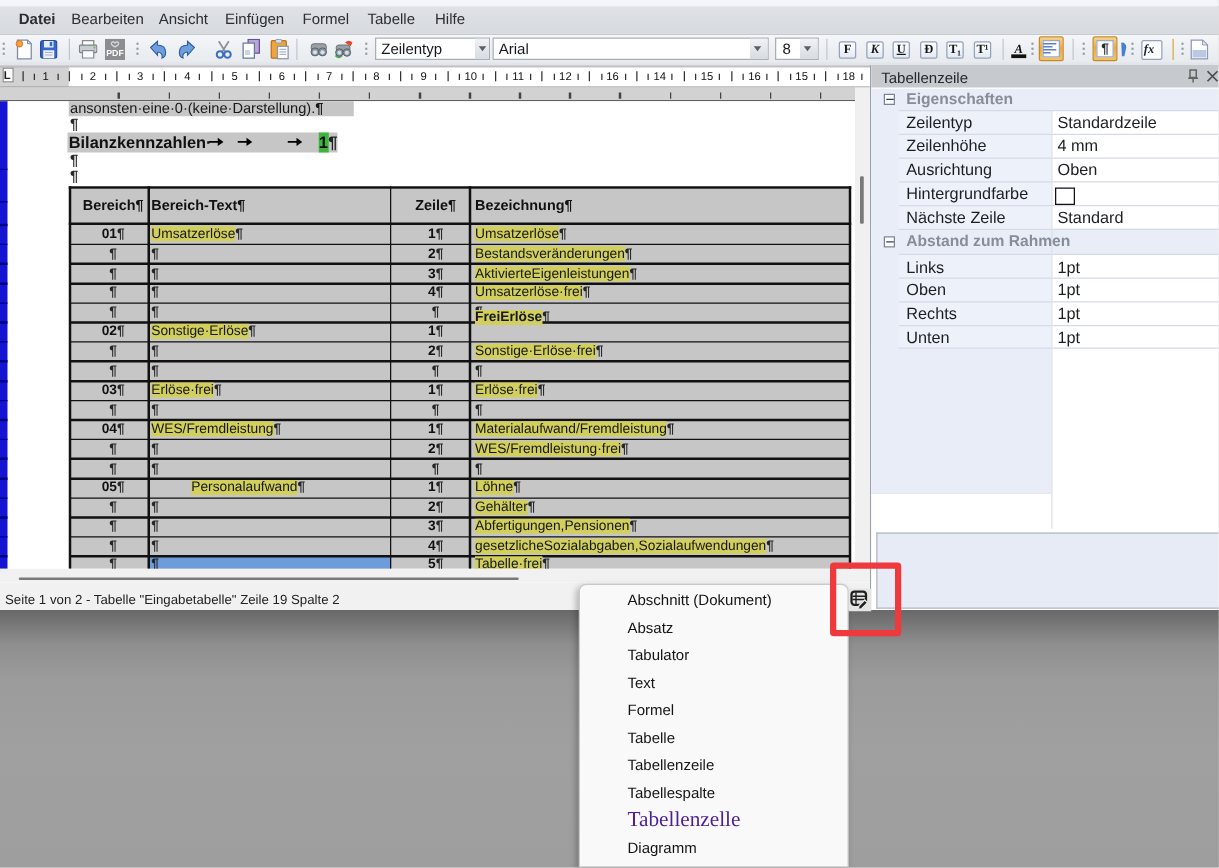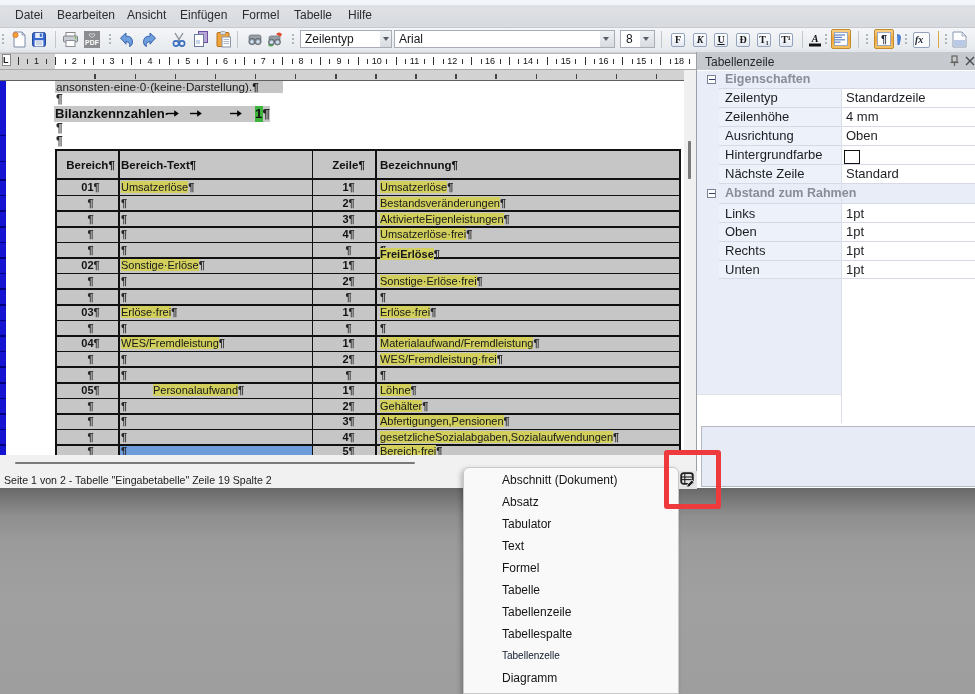--- a/index.html
+++ b/index.html
@@ -5,21 +5,21 @@
 body{width:975px;height:694px;overflow:hidden;position:relative;
  font-family:"Liberation Sans",sans-serif;background:#9c9c9c;}
 .ab{position:absolute;}
 .tx{position:absolute;white-space:pre;}
 </style></head><body>
 
 <div class="ab" style="left:0px;top:0px;width:975px;height:489px;background:#ffffff;border-radius:0 0 4px 4px;"></div>
 <div class="ab" style="left:0px;top:488px;width:975px;height:206px;background:linear-gradient(#686868 0px,#8f8f8f 28px,#9b9b9b 55px,#a0a0a0 110px,#9e9e9e 206px);"></div>
 <div class="ab" style="left:0px;top:0px;width:975px;height:5px;background:#f2f5f9;"></div>
 <div class="ab" style="left:0px;top:5px;width:975px;height:22px;background:linear-gradient(#dfe1e5,#d7dade);border-bottom:1px solid #c6c9ce;"></div>
-<div class="tx" style="left:15px;top:5.5px;height:18px;line-height:18px;font-size:12px;color:#2b2d31;font-weight:normal;">Datei</div>
+<div class="tx" style="left:15px;top:5.5px;height:18px;line-height:18px;font-size:12px;color:#2b2d31;font-weight:bold;">Datei</div>
 <div class="tx" style="left:57px;top:5.5px;height:18px;line-height:18px;font-size:12px;color:#2b2d31;font-weight:normal;">Bearbeiten</div>
 <div class="tx" style="left:127px;top:5.5px;height:18px;line-height:18px;font-size:12px;color:#2b2d31;font-weight:normal;">Ansicht</div>
 <div class="tx" style="left:180px;top:5.5px;height:18px;line-height:18px;font-size:12px;color:#2b2d31;font-weight:normal;">Einfügen</div>
 <div class="tx" style="left:242px;top:5.5px;height:18px;line-height:18px;font-size:12px;color:#2b2d31;font-weight:normal;">Formel</div>
 <div class="tx" style="left:294px;top:5.5px;height:18px;line-height:18px;font-size:12px;color:#2b2d31;font-weight:normal;">Tabelle</div>
 <div class="tx" style="left:348px;top:5.5px;height:18px;line-height:18px;font-size:12px;color:#2b2d31;font-weight:normal;">Hilfe</div>
 <div class="ab" style="left:0px;top:28px;width:975px;height:24px;background:linear-gradient(#f4f6f9,#e6e9ed);border-bottom:1px solid #cdd0d5;"></div>
 <div class="ab" style="left:0px;top:50px;width:975px;height:2px;background:#e2e5e9;"></div>
 <div class="ab" style="left:2px;top:34px;width:2px;height:2px;background:#9aa0ab;border-radius:1px;"></div>
 <div class="ab" style="left:2px;top:38px;width:2px;height:2px;background:#9aa0ab;border-radius:1px;"></div>
@@ -375,21 +375,21 @@
 <div class="tx" style="left:121px;top:413.3px;height:17px;line-height:17px;font-size:11px;color:#16181c;font-weight:normal;"><b style="color:#262626;">¶</b></div>
 <div class="tx" style="left:348.5px;top:413.3px;width:0;height:17px;line-height:17px;font-size:11px;color:#111;font-weight:normal;display:flex;justify-content:center;"><span style="white-space:pre;"><b>3</b><b style="color:#262626;">¶</b></span></div>
 <div class="tx" style="left:380px;top:413.3px;height:17px;line-height:17px;font-size:11px;color:#16181c;font-weight:normal;"><span style="background:#d2cf5c;">Abfertigungen,Pensionen</span><b style="color:#262626;">¶</b></div>
 <div class="tx" style="left:90.5px;top:428.9px;width:0;height:17px;line-height:17px;font-size:11px;color:#111;font-weight:normal;display:flex;justify-content:center;"><span style="white-space:pre;"><b style="color:#262626;">¶</b></span></div>
 <div class="tx" style="left:121px;top:428.9px;height:17px;line-height:17px;font-size:11px;color:#16181c;font-weight:normal;"><b style="color:#262626;">¶</b></div>
 <div class="tx" style="left:348.5px;top:428.9px;width:0;height:17px;line-height:17px;font-size:11px;color:#111;font-weight:normal;display:flex;justify-content:center;"><span style="white-space:pre;"><b>4</b><b style="color:#262626;">¶</b></span></div>
 <div class="tx" style="left:380px;top:428.9px;height:17px;line-height:17px;font-size:11px;color:#16181c;font-weight:normal;"><span style="background:#d2cf5c;">gesetzlicheSozialabgaben,Sozialaufwendungen</span><b style="color:#262626;">¶</b></div>
 <div class="tx" style="left:90.5px;top:443.2px;width:0;height:17px;line-height:17px;font-size:11px;color:#111;font-weight:normal;display:flex;justify-content:center;"><span style="white-space:pre;"><b style="color:#262626;">¶</b></span></div>
 <div class="tx" style="left:121px;top:443.2px;height:17px;line-height:17px;font-size:11px;color:#16181c;font-weight:normal;"><b style="color:#262626;">¶</b></div>
 <div class="tx" style="left:348.5px;top:443.2px;width:0;height:17px;line-height:17px;font-size:11px;color:#111;font-weight:normal;display:flex;justify-content:center;"><span style="white-space:pre;"><b>5</b><b style="color:#262626;">¶</b></span></div>
-<div class="tx" style="left:380px;top:443.2px;height:17px;line-height:17px;font-size:11px;color:#16181c;font-weight:normal;"><span style="background:#d2cf5c;">Bereich·frei</span><b style="color:#262626;">¶</b></div>
+<div class="tx" style="left:380px;top:443.2px;height:17px;line-height:17px;font-size:11px;color:#16181c;font-weight:normal;"><span style="background:#d2cf5c;">Tabelle·frei</span><b style="color:#262626;">¶</b></div>
 <div class="ab" style="left:0px;top:134.7px;width:5.5px;height:1.6px;background:#000080;"></div>
 <div class="ab" style="left:0px;top:160.7px;width:5.5px;height:1.6px;background:#000080;"></div>
 <div class="ab" style="left:0px;top:179.1px;width:5.5px;height:1.8px;background:#000080;"></div>
 <div class="ab" style="left:0px;top:194.79999999999998px;width:5.5px;height:1.6px;background:#000080;"></div>
 <div class="ab" style="left:0px;top:210.39999999999998px;width:5.5px;height:1.6px;background:#000080;"></div>
 <div class="ab" style="left:0px;top:226.0px;width:5.5px;height:1.6px;background:#000080;"></div>
 <div class="ab" style="left:0px;top:241.6px;width:5.5px;height:1.6px;background:#000080;"></div>
 <div class="ab" style="left:0px;top:257.2px;width:5.5px;height:1.6px;background:#000080;"></div>
 <div class="ab" style="left:0px;top:272.8px;width:5.5px;height:1.6px;background:#000080;"></div>
 <div class="ab" style="left:0px;top:288.4px;width:5.5px;height:1.6px;background:#000080;"></div>
@@ -468,21 +468,21 @@
 <div class="ab" style="left:700.5px;top:426px;width:274.5px;height:61px;background:#e7ebf5;border:1px solid #b3b8c4;border-right:none;box-sizing:border-box;"></div>
 <div class="ab" style="left:463px;top:467.4px;width:215.5px;height:227px;background:#f9f9f9;border:1px solid #c9c9c9;border-radius:6px 6px 0 0;box-sizing:border-box;box-shadow:-2px 2px 5px rgba(0,0,0,0.25);"></div>
 <div class="tx" style="left:502px;top:471.2px;height:18px;line-height:18px;font-size:12px;color:#141414;font-weight:normal;">Abschnitt (Dokument)</div>
 <div class="tx" style="left:502px;top:493.2px;height:18px;line-height:18px;font-size:12px;color:#141414;font-weight:normal;">Absatz</div>
 <div class="tx" style="left:502px;top:515.2px;height:18px;line-height:18px;font-size:12px;color:#141414;font-weight:normal;">Tabulator</div>
 <div class="tx" style="left:502px;top:537.2px;height:18px;line-height:18px;font-size:12px;color:#141414;font-weight:normal;">Text</div>
 <div class="tx" style="left:502px;top:559.2px;height:18px;line-height:18px;font-size:12px;color:#141414;font-weight:normal;">Formel</div>
 <div class="tx" style="left:502px;top:581.2px;height:18px;line-height:18px;font-size:12px;color:#141414;font-weight:normal;">Tabelle</div>
 <div class="tx" style="left:502px;top:603.2px;height:18px;line-height:18px;font-size:12px;color:#141414;font-weight:normal;">Tabellenzeile</div>
 <div class="tx" style="left:502px;top:625.2px;height:18px;line-height:18px;font-size:12px;color:#141414;font-weight:normal;">Tabellespalte</div>
-<div class="tx" style="left:502px;top:647.2px;height:18px;line-height:18px;font-size:10px;color:#0f172a;font-weight:normal;">Tabellenzelle</div>
+<div class="tx" style="left:502px;top:647.2px;height:18px;line-height:18px;font-size:17px;color:#4c1d95;font-weight:normal;font-family:Liberation Serif, serif;">Tabellenzelle</div>
 <div class="tx" style="left:502px;top:669.2px;height:18px;line-height:18px;font-size:12px;color:#141414;font-weight:normal;">Diagramm</div>
 <div class="ab" style="left:678.5px;top:470.5px;width:18px;height:18px;background:#e4e4e4;"></div>
 <svg class="ab" style="left:680px;top:472px;" width="15" height="15" viewBox="0 0 15 15">
     <rect x="1.2" y="1.2" width="11.6" height="10.6" rx="2.4" fill="none" stroke="#1f1f1f" stroke-width="1.8"></rect>
     <line x1="4.8" y1="2" x2="4.8" y2="11" stroke="#1f1f1f" stroke-width="1.1"></line>
     <line x1="2" y1="5" x2="12" y2="5" stroke="#1f1f1f" stroke-width="1.1"></line>
     <line x1="2" y1="7.6" x2="12" y2="7.6" stroke="#1f1f1f" stroke-width="1.1"></line>
     <path d="M7.2 12.6 l4.6 -4.6 l2.2 2.2 l-4.6 4.6 l-2.8 0.6 z" fill="#1f1f1f" stroke="#ececec" stroke-width="1"></path>
   </svg>
 <div class="ab" style="left:664px;top:449.8px;width:57px;height:59px;border:5.5px solid #ee3a3c;border-radius:3px;box-sizing:border-box;"></div>

